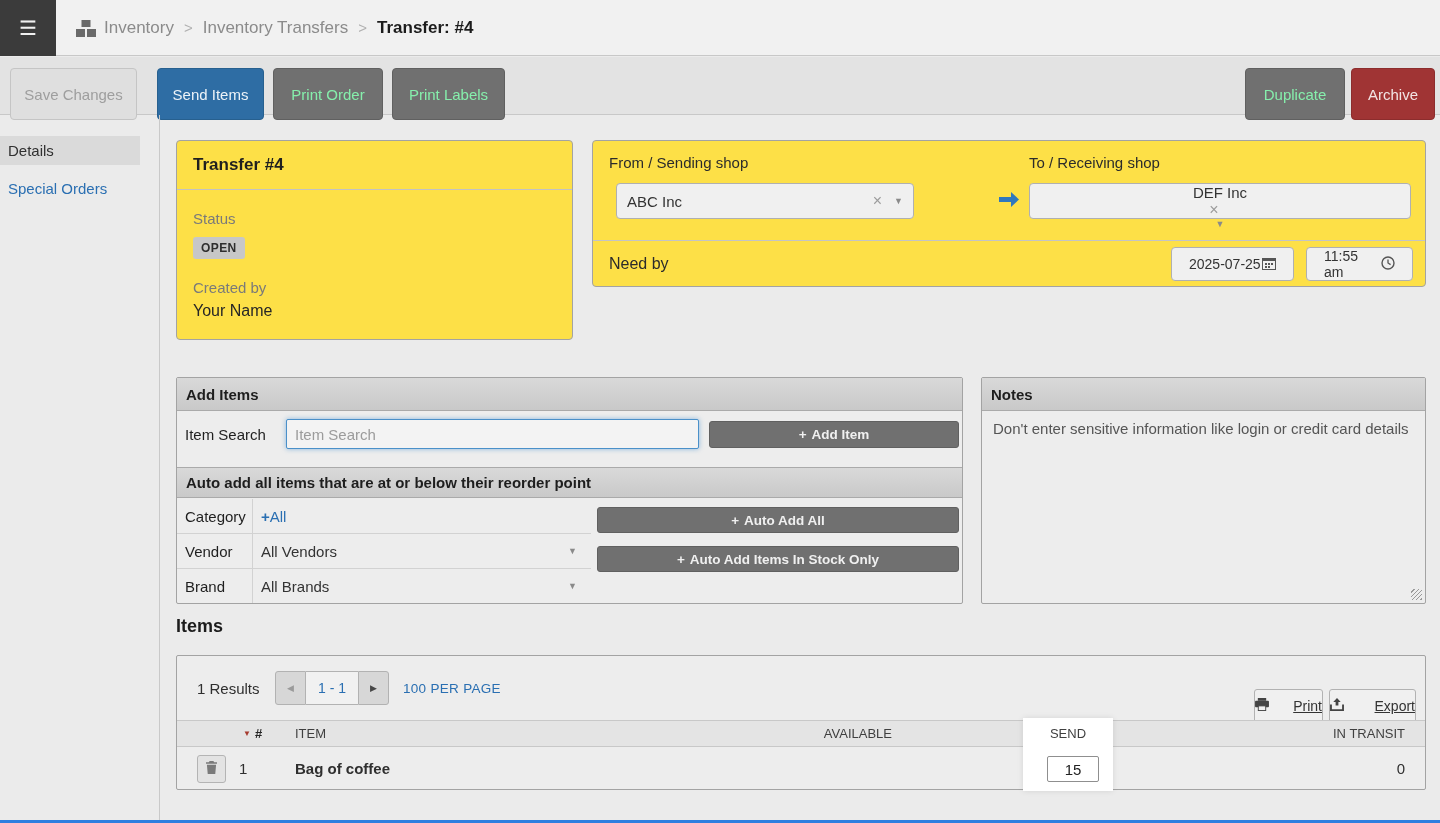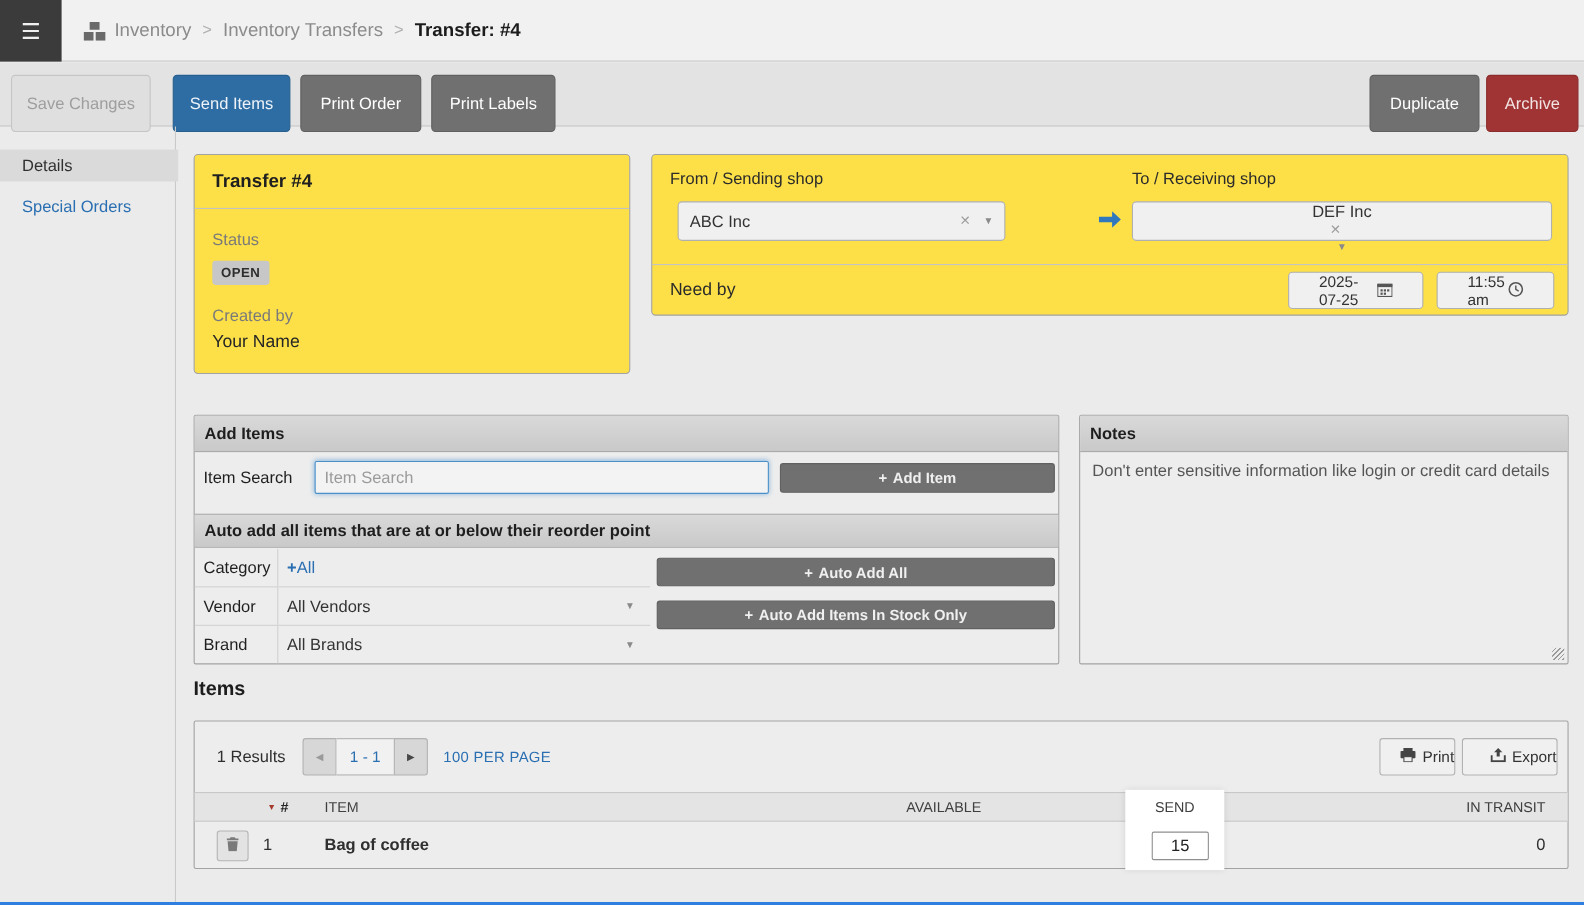--- a/index.html
+++ b/index.html
@@ -15,41 +15,41 @@
   .breadcrumb { left:104px; top:0; height:55px; display:flex; align-items:center; font-size:17px; }
   .crumb { color:#8b8b8b; cursor:pointer; }
   .crumb-sep { color:#b0b0b0; margin:0 10px; font-size:15px; }
   .crumb-current { color:#1c1c1c; font-weight:bold; }
 
   
   .toolbar { left:0; top:57px; width:1440px; height:58px; background:#e3e3e3; border-bottom:1px solid #c8c8c8; }
   .btn { position:absolute; top:11px; height:52px; border-radius:4px; font-size:15px; font-family:inherit; display:flex; align-items:center; justify-content:center; cursor:pointer; }
   .btn-disabled { background:#dfdfdf; border:1px solid #c5c5c5; color:#9e9e9e; }
   .btn-primary { background:#2e6da4; border:1px solid #27608f; color:#edf3f8; }
-  .btn-gray { background:#707070; border:1px solid #606060; color:#ffffff; }
+  .btn-gray { background:#707070; border:1px solid #606060; color:#86efac; }
   .btn-danger { background:#a03434; border:1px solid #8c2d2d; color:#f2e4e4; }
 
   
   .sidebar { left:0; top:115px; width:160px; height:708px; border-right:1px solid #c9c9c9; }
-  .side-item { position:absolute; left:0; width:162px; display:flex; align-items:center; padding-left:20px; font-size:15px; cursor:pointer; }
+  .side-item { position:absolute; left:0; width:140px; display:flex; align-items:center; padding-left:8px; font-size:15px; cursor:pointer; }
   .side-active { background:#dadada; color:#303030; }
   .side-link { color:#2a6fb2; }
 
   
   .card { border:1px solid #a3a3a3; border-radius:4px; background:#fde047; }
   .card-title { height:49px; border-bottom:1px solid #c2c2c2; display:flex; align-items:center; padding:0 16px; font-weight:bold; font-size:17px; color:#1f1f1f; }
   .muted-label { font-size:15px; color:#7a7a7a; }
   .badge { display:inline-block; background:#c7c7c7; color:#2e2e2e; font-weight:bold; font-size:12px; padding:4px 8px; border-radius:3px; letter-spacing:.4px; }
 
   .shop-label { position:absolute; top:13px; font-size:15px; color:#2b2b2b; }
   .select { position:absolute; top:42px; height:36px; background:#f0f0f0; border:1px solid #b0b0b0; border-radius:4px; display:flex; align-items:center; padding:0 10px; font-size:15px; color:#333; cursor:pointer; }
   .sel-text { flex:1; }
   .clear-x { color:#9c9c9c; font-size:16px; margin-right:12px; cursor:pointer; }
   .caret { color:#8a8a8a; font-size:9px; }
-  .pick { position:absolute; top:106px; height:34px; background:#f0f0f0; border:1px solid #b0b0b0; border-radius:4px; display:flex; align-items:center; padding:0 27px; font-size:14px; color:#333; cursor:pointer; }
+  .pick { position:absolute; top:106px; height:34px; background:#f0f0f0; border:1px solid #b0b0b0; border-radius:4px; display:flex; align-items:center; padding:0 17px; font-size:14px; color:#333; cursor:pointer; }
   .pick .ptxt { flex:1; }
 
   
   .panel { border:1px solid #a3a3a3; border-radius:2px; background:#ededed; }
   .panel-head { height:33px; background:linear-gradient(#d9d9d9,#c9c9c9); border-bottom:1px solid #aaa; display:flex; align-items:center; padding-left:9px; font-weight:bold; font-size:15px; color:#1e1e1e; }
   .dark-btn { position:absolute; background:#707070; border:1px solid #606060; border-radius:3px; color:#f0f0f0; font-size:13.5px; font-weight:bold; font-family:inherit; display:flex; align-items:center; justify-content:center; cursor:pointer; }
   .plus { font-weight:bold; margin-right:5px; }
   .search-input { position:absolute; left:109px; top:8px; width:413px; height:30px; background:#f3f3f3; border:1px solid #4a90c9; box-shadow:0 0 5px rgba(82,150,210,.65); border-radius:2px; padding:0 8px; font-size:15px; font-family:inherit; color:#333; outline:none; }
   .search-input::placeholder { color:#9b9b9b; }
   .subhead { position:absolute; left:0; right:0; top:89px; height:31px; background:linear-gradient(#d9d9d9,#c9c9c9); border-top:1px solid #aaa; border-bottom:1px solid #aaa; display:flex; align-items:center; padding-left:9px; font-weight:bold; font-size:15px; color:#1e1e1e; }
@@ -61,21 +61,21 @@
   .blue-link { color:#2a6fb2; cursor:pointer; text-decoration:none; }
 
   .notes-area { position:absolute; left:1px; top:34px; width:441px; height:190px; border:none; background:transparent; resize:none; outline:none; padding:8px 10px; font-size:15px; font-family:inherit; color:#333; }
   .notes-area::placeholder { color:#555; }
   .grip { position:absolute; right:3px; bottom:3px; width:11px; height:11px; background:repeating-linear-gradient(135deg, transparent 0 2px, #9a9a9a 2px 3px); cursor:nwse-resize; }
 
   
   .items-heading { left:176px; top:616px; font-size:18px; font-weight:bold; color:#1c1c1c; }
   .page-btn { width:31px; height:34px; background:#d7d7d7; border:1px solid #b2b2b2; display:flex; align-items:center; justify-content:center; font-size:9px; cursor:pointer; }
   .range-box { width:52px; height:34px; background:#f1f1f1; border-top:1px solid #b2b2b2; border-bottom:1px solid #b2b2b2; display:flex; align-items:center; justify-content:center; color:#2a6fb2; font-size:14px; }
-  .lite-btn { position:absolute; top:15px; height:34px; background:#f0f0f0; border:1px solid #b2b2b2; border-radius:3px; display:flex; align-items:center; justify-content:flex-end; gap:6px; font-size:14px; font-family:inherit; color:#333; cursor:pointer; }
+  .lite-btn { position:absolute; top:33px; height:34px; background:#f0f0f0; border:1px solid #b2b2b2; border-radius:3px; display:flex; align-items:center; justify-content:space-between; gap:6px; font-size:14px; font-family:inherit; color:#333; cursor:pointer;text-decoration:underline; }
   .hdr-row { position:absolute; left:0; right:0; top:64px; height:27px; background:#e4e4e4; border-top:1px solid #c8c8c8; border-bottom:1px solid #c8c8c8; }
   .spotlight { position:absolute; left:846px; top:62px; width:90px; height:73px; background:#ffffff; box-shadow:0 0 6px rgba(0,0,0,.10); }
   .hcell { position:absolute; top:64px; height:27px; line-height:27px; font-size:13px; color:#3f3f3f; }
   .dcell { position:absolute; top:91px; height:44px; line-height:44px; font-size:15px; color:#2f2f2f; }
   .trash-btn { position:absolute; left:20px; top:99px; width:29px; height:28px; background:#e3e3e3; border:1px solid #b4b4b4; border-radius:3px; display:flex; align-items:center; justify-content:center; cursor:pointer; }
   .send-input { position:absolute; left:870px; top:100px; width:52px; height:26px; border:1px solid #8f8f8f; border-radius:2px; background:#fff; text-align:center; font-size:15px; font-family:inherit; color:#222; outline:none; }
 
   .bottom-bar { left:0; top:820px; width:1440px; height:3px; background:#2e7fe0; }
 </style>
 </head>

